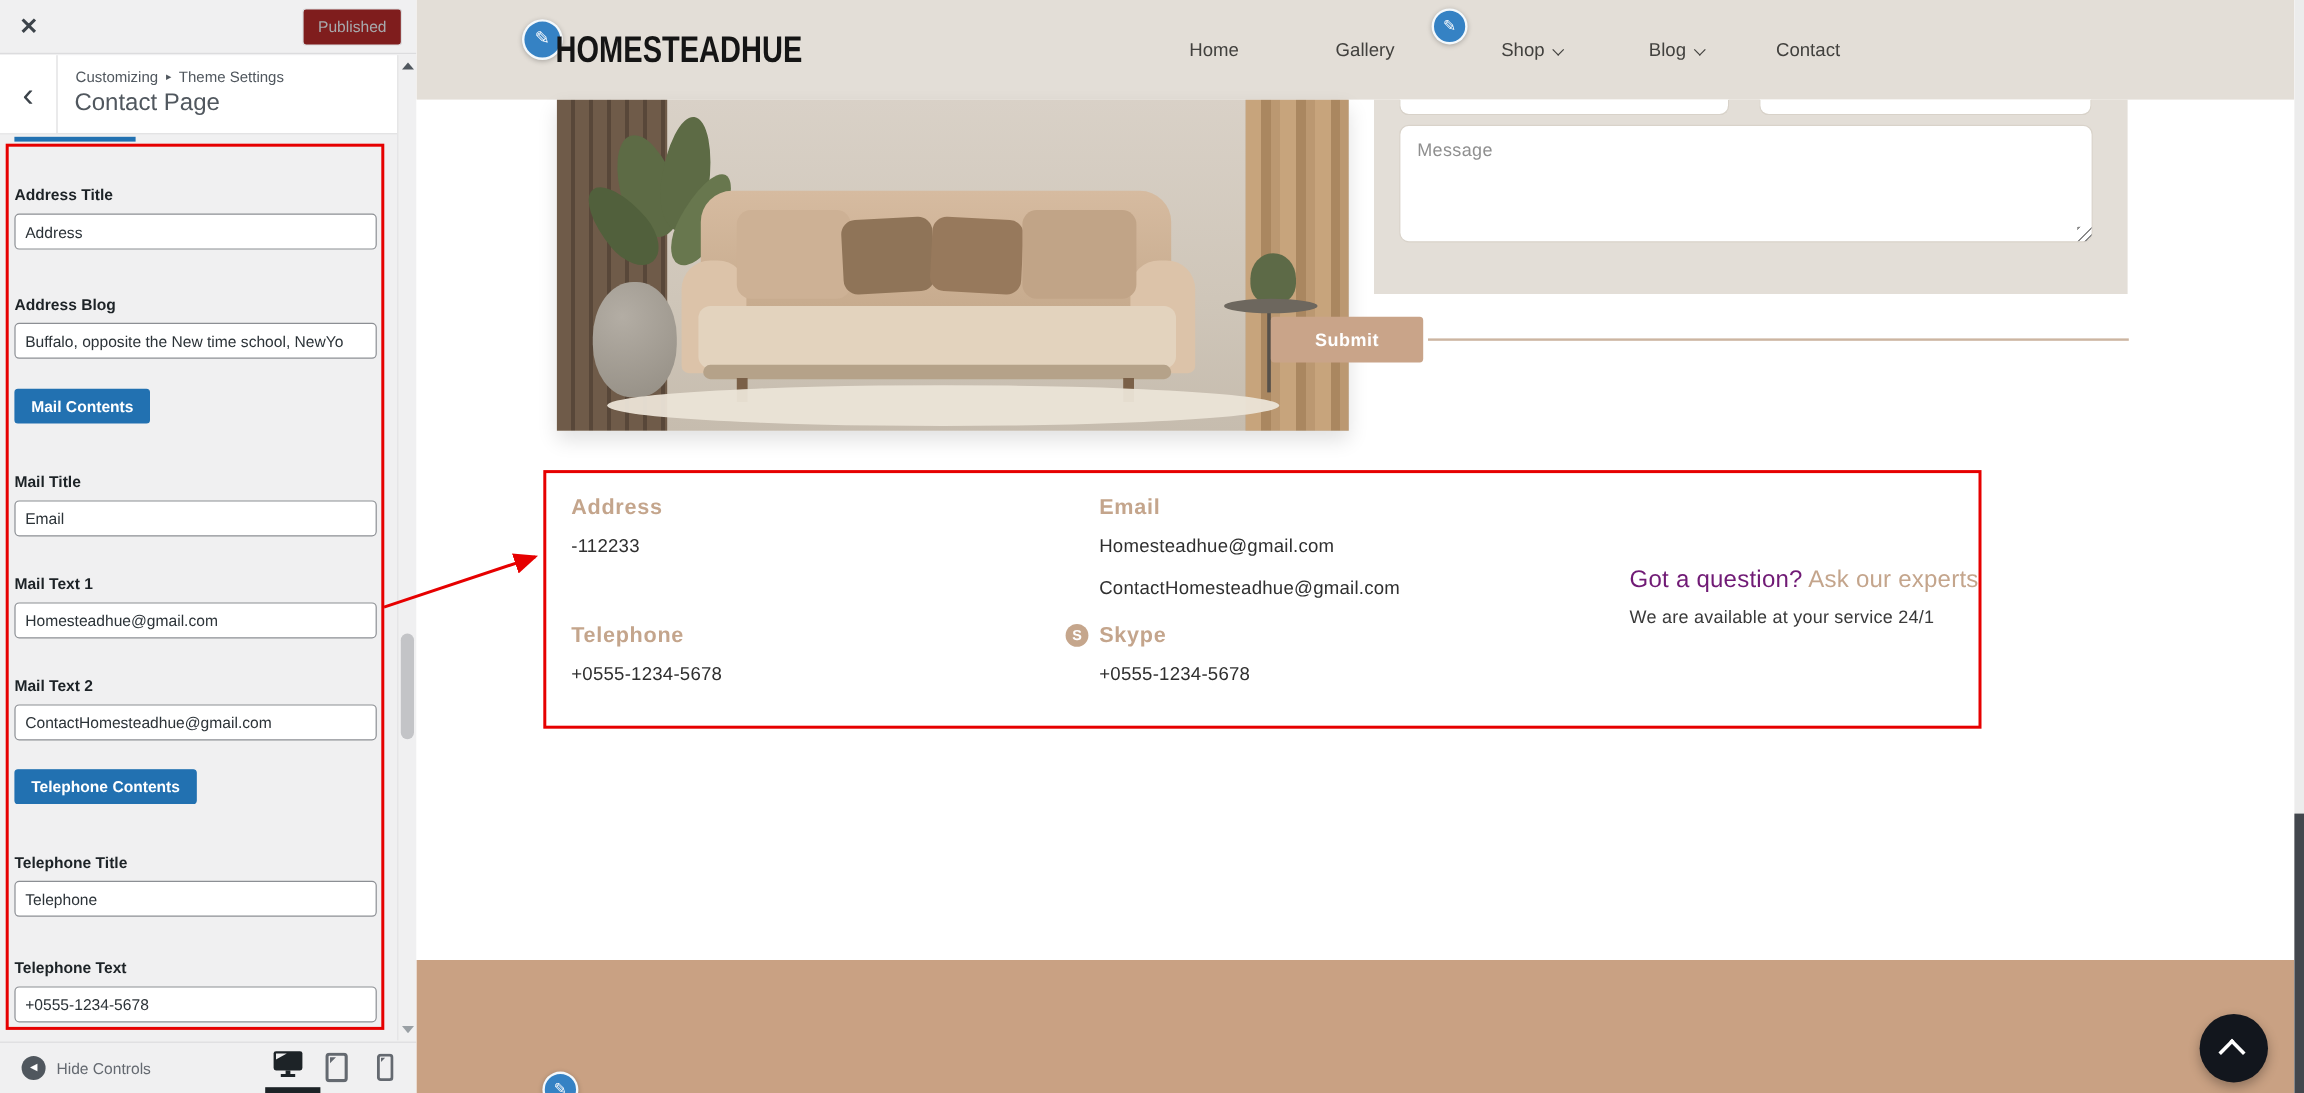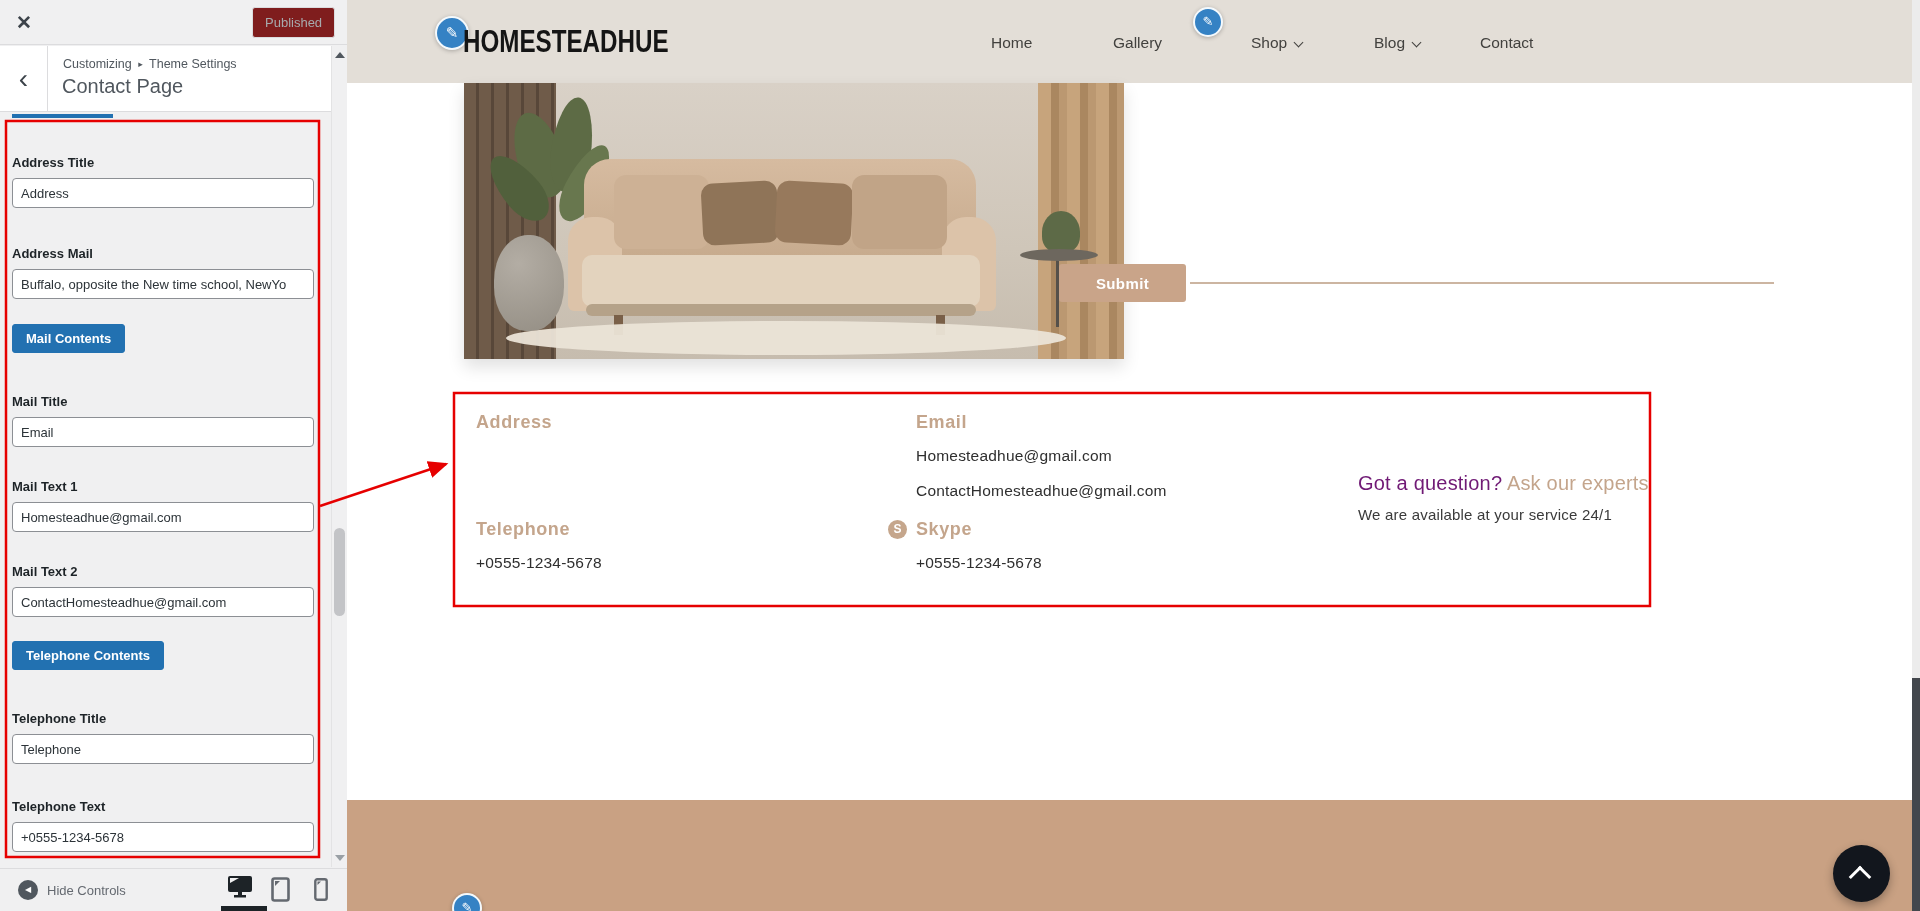--- a/index.html
+++ b/index.html
@@ -151,21 +151,21 @@
     </div>
 
     <div class="cz-bluebar"></div>
 
     <div class="fg" style="top:156px">
       <label>Address Title</label>
       <input type="text" value="Address" style="">
     </div>
 
     <div class="fg" style="top:247px">
-      <label>Address Mail</label>
+      <label>Address Blog</label>
       <input type="text" value="Buffalo, opposite the New time school, NewYo" style="">
     </div>
 
     <button class="wpbtn" style="top:324px">Mail Contents</button>
 
     <div class="fg" style="top:395px">
       <label>Mail Title</label>
       <input type="text" value="Email" style="">
     </div>
 
@@ -272,26 +272,33 @@
       <div class="cush" style="left:238px;top:99px;width:76px;height:62px;background:#8f7458;transform:rotate(-3deg)"></div>
       <div class="cush" style="left:312px;top:99px;width:76px;height:62px;background:#97795c;transform:rotate(3deg)"></div>
       <div class="cush" style="left:388px;top:92px;width:95px;height:74px;background:#c1a487"></div>
       <div class="seat"></div>
       <div class="base"></div>
       <div class="leg" style="left:150px"></div>
       <div class="leg" style="left:472px"></div>
       <div class="rug"></div>
     </div>
 
+    <div class="form-panel">
+      <div class="field-stub" style="left:21px;width:275px"></div>
+      <div class="field-stub" style="left:321px;width:277px"></div>
+      <textarea class="msg" placeholder="Message" style=""></textarea>
+      <div class="resize-h"></div>
+    </div>
     <button class="submit">Submit</button>
     <div class="divider"></div>
 
     <section>
       <div class="cblock" style="left:129px;top:412px">
         <h3>Address</h3>
+        <p>-112233</p>
       </div>
       <div class="cblock" style="left:569px;top:412px">
         <h3>Email</h3>
         <p>Homesteadhue@gmail.com</p>
         <p>ContactHomesteadhue@gmail.com</p>
       </div>
       <div class="cblock" style="left:129px;top:519px">
         <h3>Telephone</h3>
         <p>+0555-1234-5678</p>
       </div>

